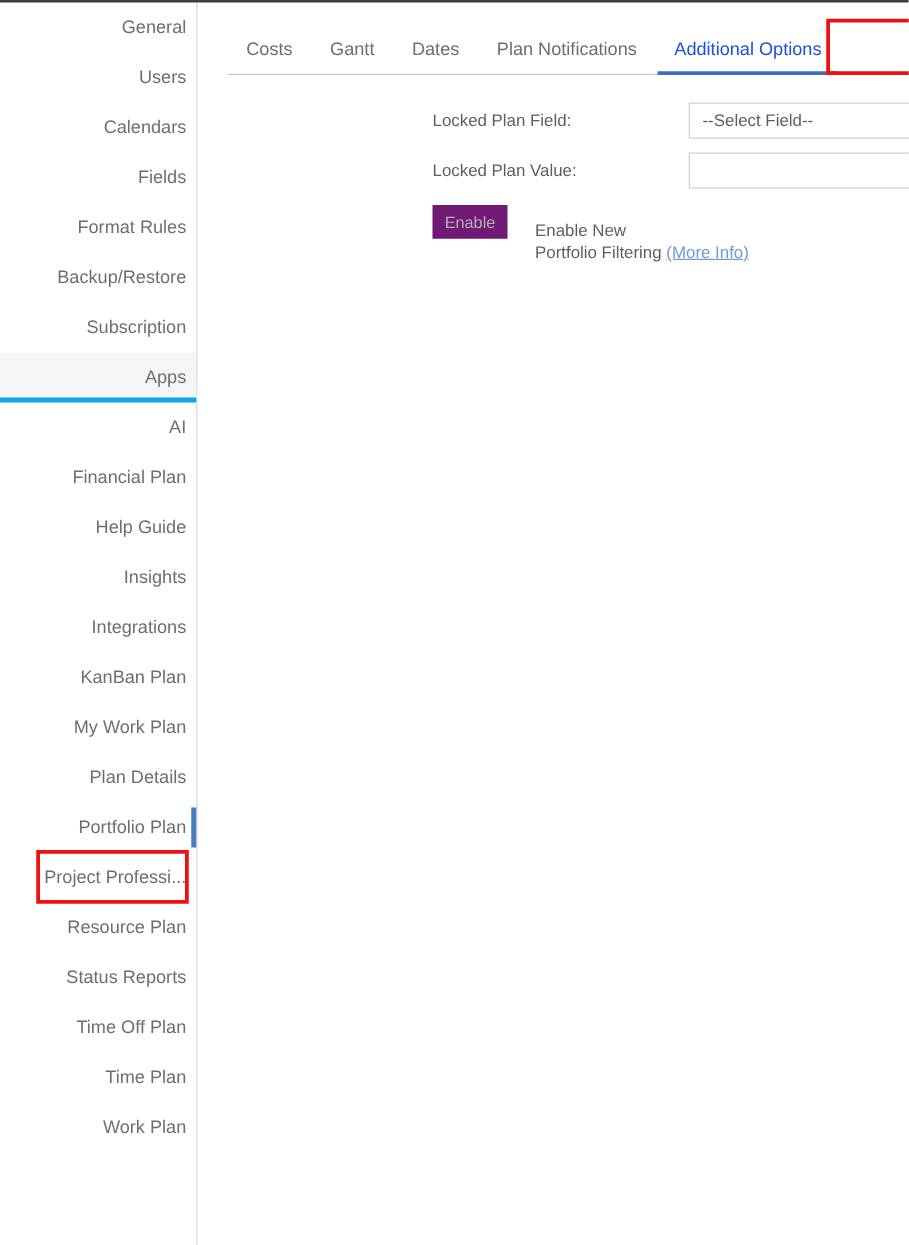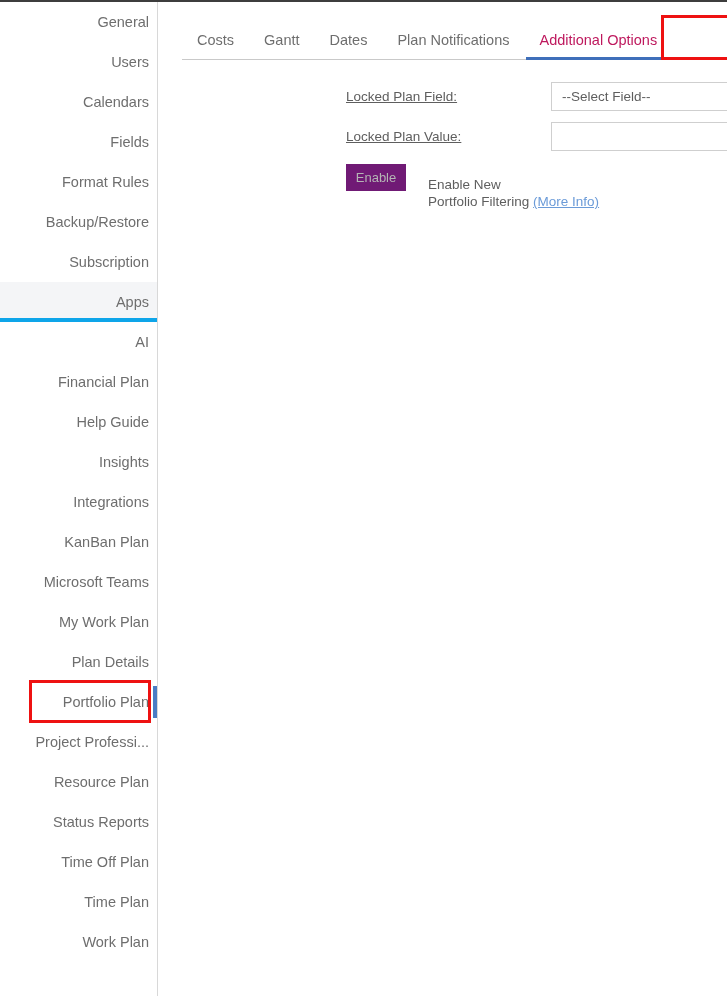--- a/index.html
+++ b/index.html
@@ -102,21 +102,21 @@
   }
   .tab {
     font-size: 14.5px;
     color: #6e6e6e;
     padding: 0 15px 12px 15px;
     cursor: pointer;
     position: relative;
     white-space: nowrap;
     line-height: 1;
   }
-  .tab.active { color: #be185d; text-align: right; }
+  .tab.active { color: #1d4ed8; text-align: right; }
   .tab.active::after {
     content: "";
     position: absolute;
     left: 2px;
     right: 2px;
     bottom: -1px;
     height: 3px;
     background: #3f6fba;
   }
   #redbox-tab {
@@ -137,21 +137,20 @@
     margin-bottom: 11px;
     padding-left: 188px;
     position: relative;
   }
   .form-label {
     position: absolute;
     left: 188px;
     font-size: 13.5px;
     color: #5e5e5e;
     white-space: nowrap;
-    text-decoration: underline;
   }
   .field {
     margin-left: 205px;
     width: 296px;
     height: 29px;
     box-sizing: border-box;
     border: 1px solid #cfcfcf;
     background: #ffffff;
     font-size: 13.5px;
     color: #5e5e5e;
@@ -209,21 +208,20 @@
       <div class="nav-item"><span>Format Rules</span></div>
       <div class="nav-item"><span>Backup/Restore</span></div>
       <div class="nav-item"><span>Subscription</span></div>
       <div class="nav-item selected"><span>Apps</span></div>
       <div class="nav-item"><span>AI</span></div>
       <div class="nav-item"><span>Financial Plan</span></div>
       <div class="nav-item"><span>Help Guide</span></div>
       <div class="nav-item"><span>Insights</span></div>
       <div class="nav-item"><span>Integrations</span></div>
       <div class="nav-item"><span>KanBan Plan</span></div>
-      <div class="nav-item"><span>Microsoft Teams</span></div>
       <div class="nav-item"><span>My Work Plan</span></div>
       <div class="nav-item"><span>Plan Details</span></div>
       <div class="nav-item accent"><span>Portfolio Plan</span><span class="accent-bar"></span></div>
       <div class="nav-item"><span>Project Professi...</span></div>
       <div class="nav-item"><span>Resource Plan</span></div>
       <div class="nav-item"><span>Status Reports</span></div>
       <div class="nav-item"><span>Time Off Plan</span></div>
       <div class="nav-item"><span>Time Plan</span></div>
       <div class="nav-item"><span>Work Plan</span></div>
       <div class="red-box" id="redbox-portfolio"></div>

